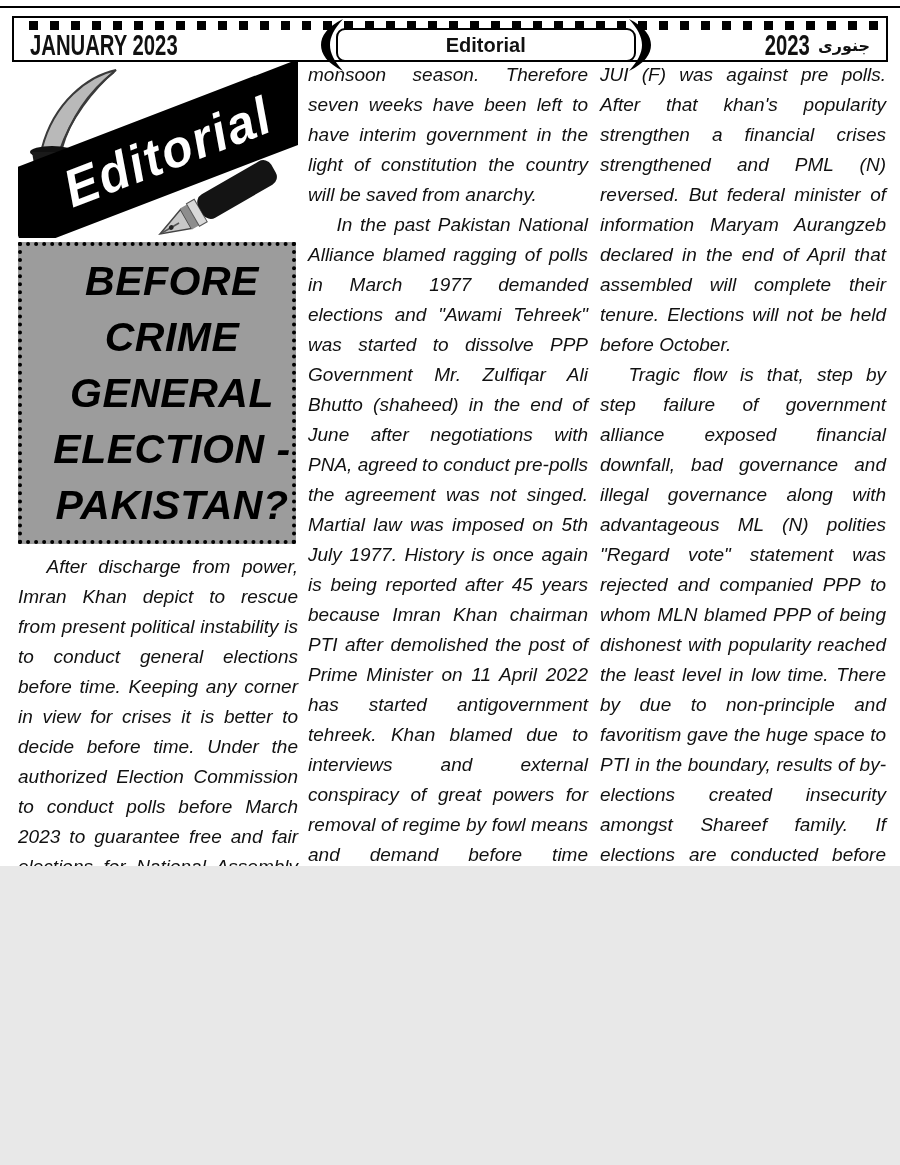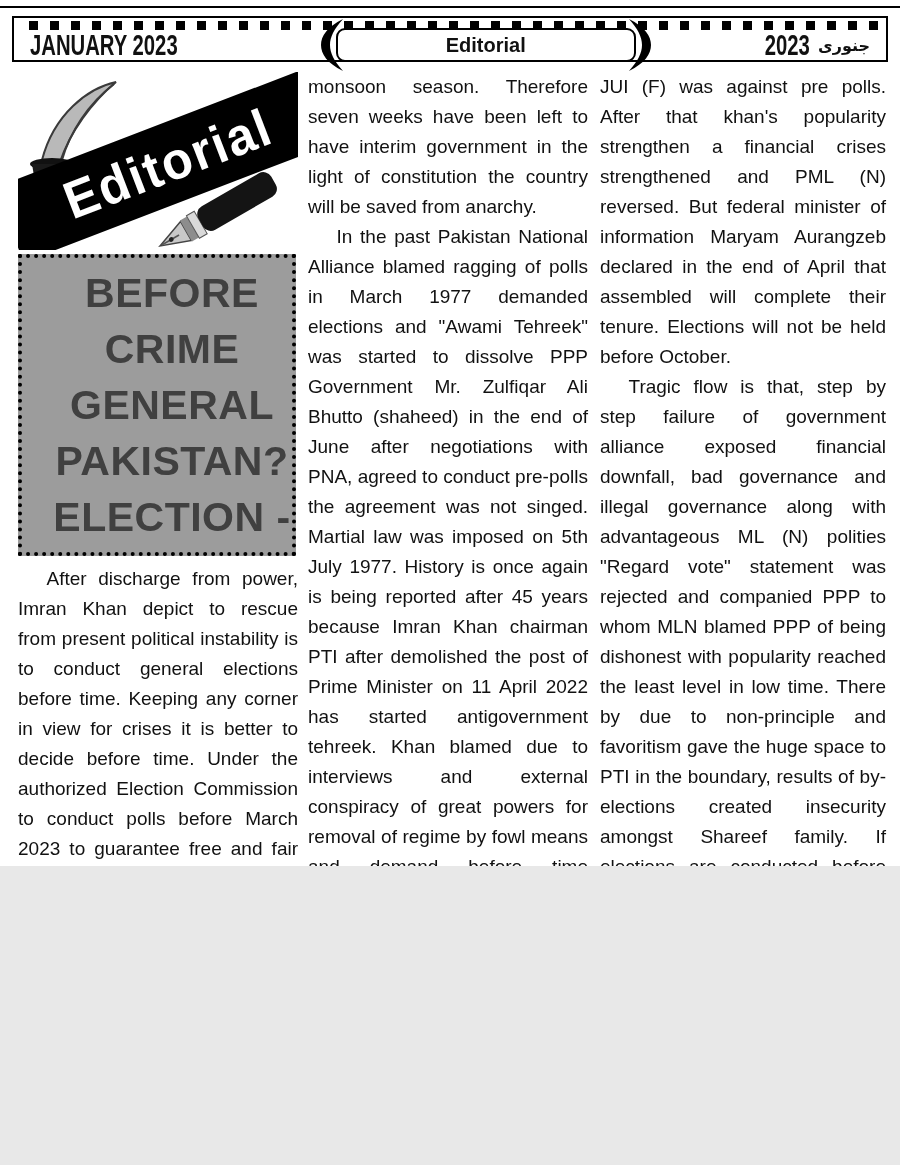--- a/index.html
+++ b/index.html
@@ -44,21 +44,21 @@
   .pill { display:flex; align-items:center; width:330px; height:40px; }
   .pill-rect {
     flex:1; height:34px; border:2.5px solid #000; border-radius:9px; background:#fff;
     display:flex; align-items:center; justify-content:center;
     margin:0 -9px; position:relative; z-index:1;
   }
   .pill-label { font-weight:bold; font-size:20px; }
   .crescent { position:relative; z-index:2; flex:0 0 auto; }
 
   
-  .col { position:absolute; top:72px; width:280px; font-size:19px; line-height:30px; text-align:justify; }
+  .col { position:absolute; top:60px; width:280px; font-size:19px; line-height:30px; text-align:justify;font-style:italic; }
   .col p { margin:0; }
   .col p.indent { text-indent:1.5em; }
   .col1 { left:18px; }
   .col2 { left:308px; }
   .col3 { left:600px; width:286px; }
 
   
   .banner-wrap { position:relative; width:280px; height:178px; overflow:hidden; margin-bottom:4px; }
   .banner-strip {
     position:absolute; left:-20px; top:52px; width:340px; height:80px;
@@ -142,26 +142,26 @@
           <polygon points="0,0 30,-11 30,11" fill="#c8c8c8" stroke="#444" stroke-width="1.5"></polygon>
           <line x1="2" y1="0" x2="22" y2="0" stroke="#555" stroke-width="1.5"></line>
           <circle cx="13" cy="0" r="2.4" fill="#222"></circle>
           <rect x="30" y="-12" width="8" height="24" fill="#8d8d8d"></rect>
           <rect x="38" y="-13" width="9" height="26" fill="#d9d9d9" stroke="#555" stroke-width="1"></rect>
           <rect x="47" y="-13.5" width="84" height="27" rx="9" fill="#141414"></rect>
         </g>
       </svg>
     </div>
 
-    <div class="title-box" style="background:#9c9c9c; color:#404040;padding-left:30px;">
+    <div class="title-box" style="background:#9c9c9c; color:#000000;padding-left:30px;">
       <div class="title-line">BEFORE</div>
       <div class="title-line">CRIME</div>
       <div class="title-line">GENERAL</div>
+      <div class="title-line">ELECTION -</div>
       <div class="title-line">PAKISTAN?</div>
-      <div class="title-line">ELECTION -</div>
     </div>
 
     <p class="indent">After discharge from power, Imran Khan depict to rescue from present political instability is to conduct general elections before time. Keeping any corner in view for crises it is better to decide before time. Under the authorized Election Commission to conduct polls before March 2023 to guarantee free and fair elections for National Assembly will it be better for Pakistan to hold election after October 2023. To agree with my consent the better option is to conduct general elections before March 2023 because of the beginning of month of Ramzan and thereafter</p>
   </div>
 
   <div class="col col2">
     <p>monsoon season. Therefore seven weeks have been left to have interim government in the light of constitution the country will be saved from anarchy.</p>
     <p class="indent">In the past Pakistan National Alliance blamed ragging of polls in March 1977 demanded elections and "Awami Tehreek" was started to dissolve PPP Government Mr. Zulfiqar Ali Bhutto (shaheed) in the end of June after negotiations with PNA, agreed to conduct pre-polls the agreement was not singed. Martial law was imposed on 5th July 1977. History is once again is being reported after 45 years because Imran Khan chairman PTI after demolished the post of Prime Minister on 11 April 2022 has started antigovernment tehreek. Khan blamed due to interviews and external conspiracy of great powers for removal of regime by fowl means and demand before time elections this agitation of PTI have passed seven months the hints are being given the progress is being made for elections before March 2023. PML (N) was in the favour of immediate elections but PPP and</p>
   </div>
 

